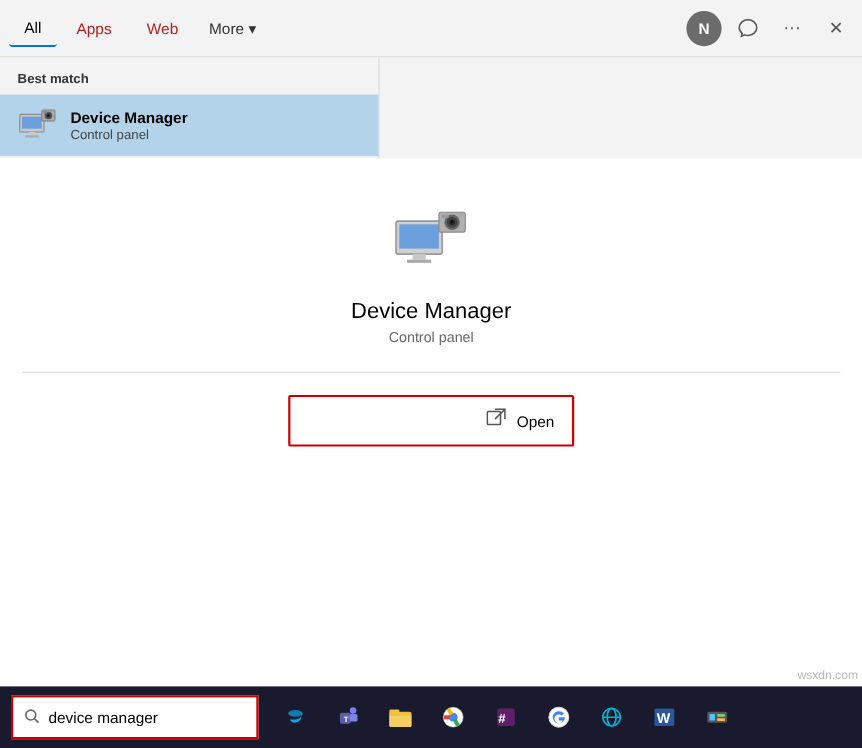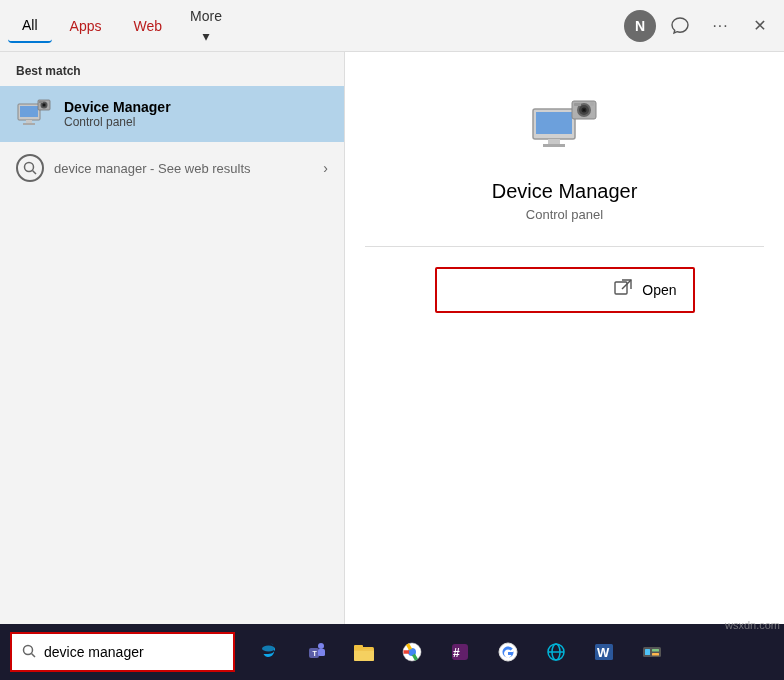--- a/index.html
+++ b/index.html
@@ -37,21 +37,20 @@
     }
     .nav-tab-more {
       display: flex;
       align-items: center;
       gap: 4px;
       padding: 8px 10px;
       font-size: 14px;
       color: #333;
       cursor: pointer;
       border-radius: 4px;
-      flex-direction: column;
     }
     .nav-right {
       margin-left: auto;
       display: flex;
       align-items: center;
       gap: 8px;
     }
     .nav-avatar {
       width: 32px;
       height: 32px;
@@ -74,20 +73,21 @@
       cursor: pointer;
       border-radius: 4px;
       font-size: 16px;
       color: #555;
     }
 
     
     .main-area {
       display: flex;
       height: calc(680px - 52px - 56px);
+      flex-direction: column;
     }
 
     
     .left-panel {
       width: 345px;
       background: #f3f3f3;
       display: flex;
       flex-direction: column;
       border-right: 1px solid #ddd;
     }
@@ -266,21 +266,21 @@
       font-size: 22px;
     }
 
     
     .dm-icon svg { width: 36px; height: 36px; }
     .right-dm-icon svg { width: 70px; height: 70px; }
 
     
     .watermark {
       position: absolute;
-      bottom: 49px;
+      bottom: 60px;
       right: 4px;
       font-size: 11px;
       color: #999;
       opacity: 0.7;
     }
   </style>
 </head>
 <body>
 
 <div class="top-nav">
@@ -323,32 +323,20 @@
           <circle cx="28" cy="9" r="1" fill="#111"></circle>
           <rect x="23" y="5" width="4" height="2" rx="0.5" fill="#888"></rect>
         </svg>
       </div>
       <div class="best-match-text">
         <span class="best-match-title">Device Manager</span>
         <span class="best-match-subtitle">Control panel</span>
       </div>
     </div>
 
-    <div class="search-web-item">
-      <div class="search-icon-circle">
-        <svg width="14" height="14" viewBox="0 0 14 14">
-          <circle cx="6" cy="6" r="4.5" stroke="#666" stroke-width="1.5" fill="none"></circle>
-          <line x1="9.5" y1="9.5" x2="13" y2="13" stroke="#666" stroke-width="1.5"></line>
-        </svg>
-      </div>
-      <div class="search-web-text">
-        <span>device manager</span><span> - See web results</span>
-      </div>
-      <div class="chevron-right">›</div>
-    </div>
   </div>
 
   <div class="right-panel">
     <div class="right-app-icon right-dm-icon">
       <svg viewBox="0 0 70 70" xmlns="http://www.w3.org/2000/svg">
 
         <rect x="3" y="16" width="42" height="30" rx="2" fill="#d0d0d0" stroke="#999" stroke-width="1.5"></rect>
         <rect x="6" y="19" width="36" height="22" fill="#6ca0dc"></rect>
         <rect x="18" y="46" width="12" height="5" fill="#c8c8c8"></rect>
         <rect x="13" y="51" width="22" height="3" fill="#aaa"></rect>

